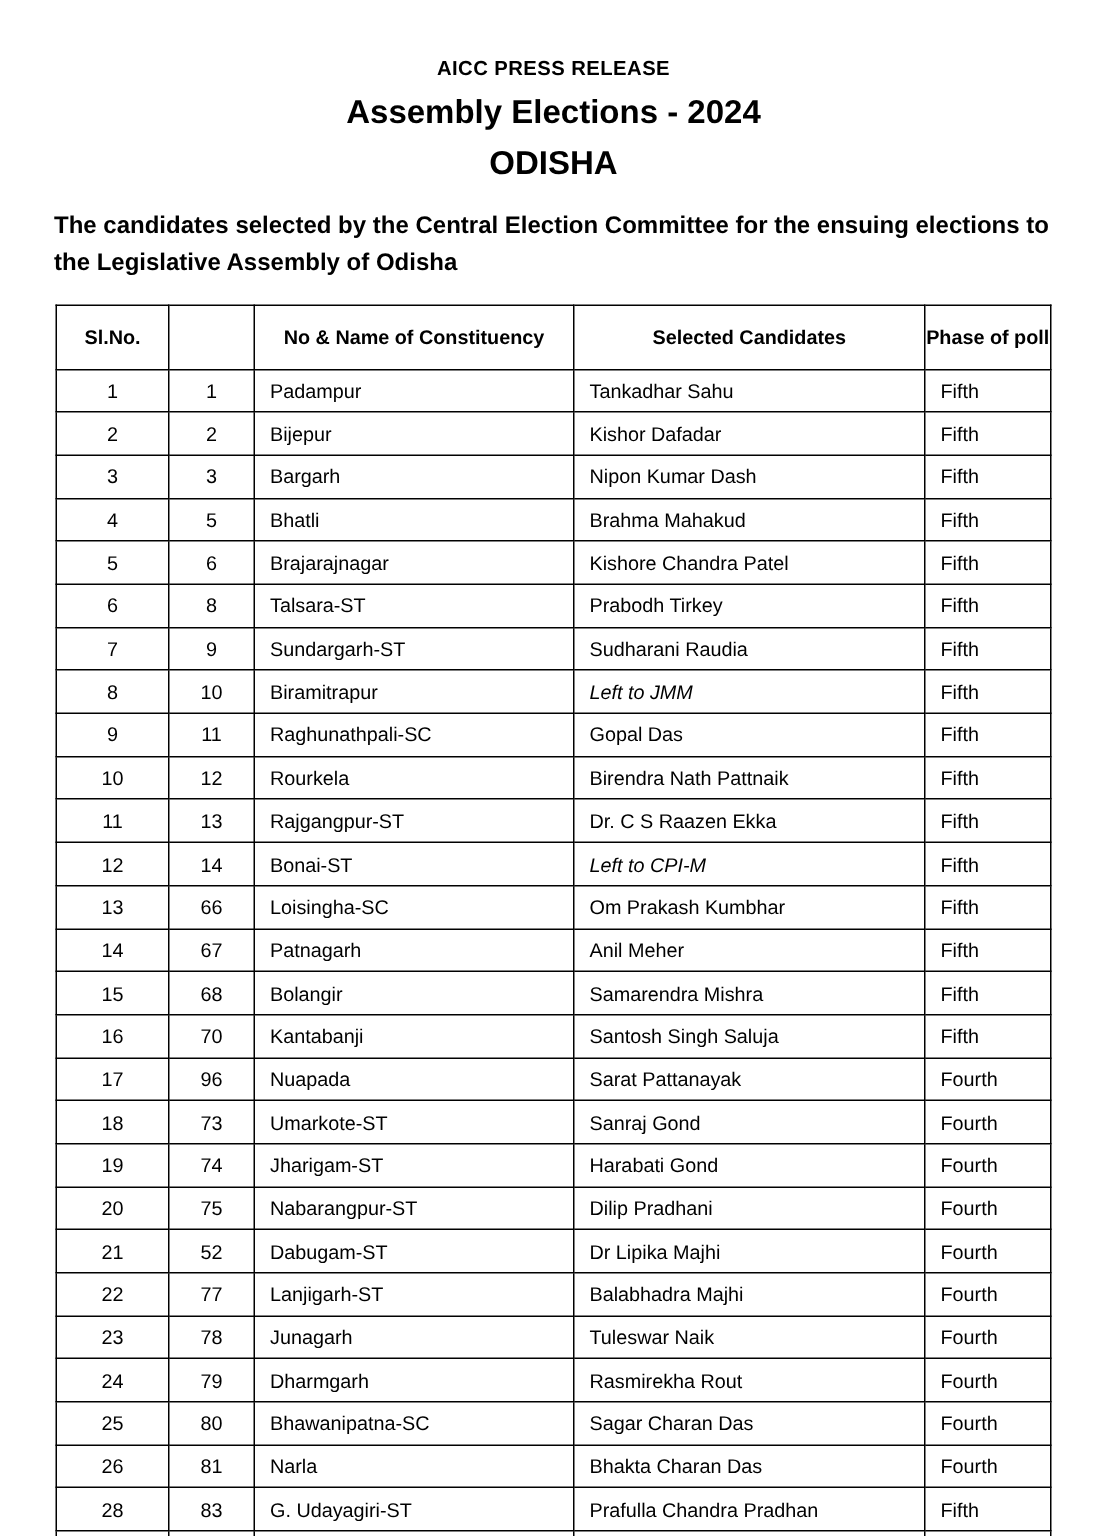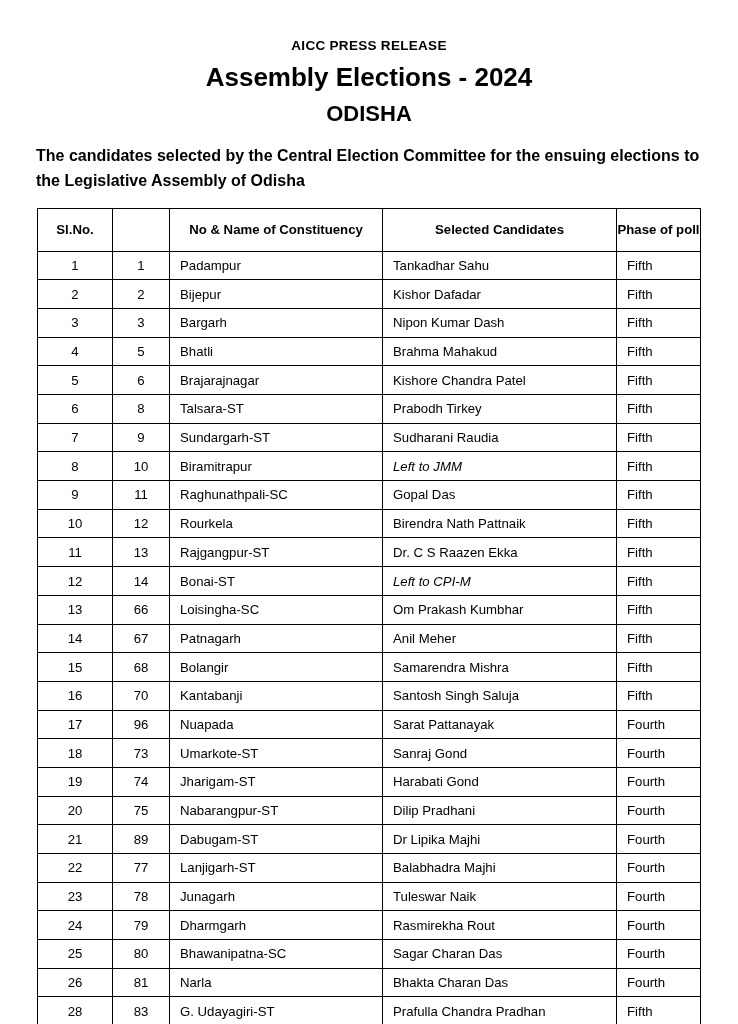--- a/index.html
+++ b/index.html
@@ -24,21 +24,21 @@
   .hdr {
     text-align: center;
   }
   .hdr-line1 {
     font-size: 13.5px;
     font-weight: bold;
     letter-spacing: 0.3px;
     margin-top: 22px;
   }
   .hdr-line2 {
-    font-size: 26px;
+    font-size: 22px;
     font-weight: bold;
     margin-top: 9px;
   }
   .hdr-line3 {
     font-size: 22px;
     font-weight: bold;
     margin-top: 8px;
   }
   .subtitle {
     text-align: left;
@@ -239,21 +239,21 @@
         </tr>
         <tr>
           <td class="col-sl">20</td>
           <td class="col-no">75</td>
           <td class="col-name">Nabarangpur-ST</td>
           <td class="col-cand">Dilip Pradhani</td>
           <td class="col-phase">Fourth</td>
         </tr>
         <tr>
           <td class="col-sl">21</td>
-          <td class="col-no">89</td>
+          <td class="col-no">52</td>
           <td class="col-name">Dabugam-ST</td>
           <td class="col-cand">Dr Lipika Majhi</td>
           <td class="col-phase">Fourth</td>
         </tr>
         <tr>
           <td class="col-sl">22</td>
           <td class="col-no">77</td>
           <td class="col-name">Lanjigarh-ST</td>
           <td class="col-cand">Balabhadra Majhi</td>
           <td class="col-phase">Fourth</td>

